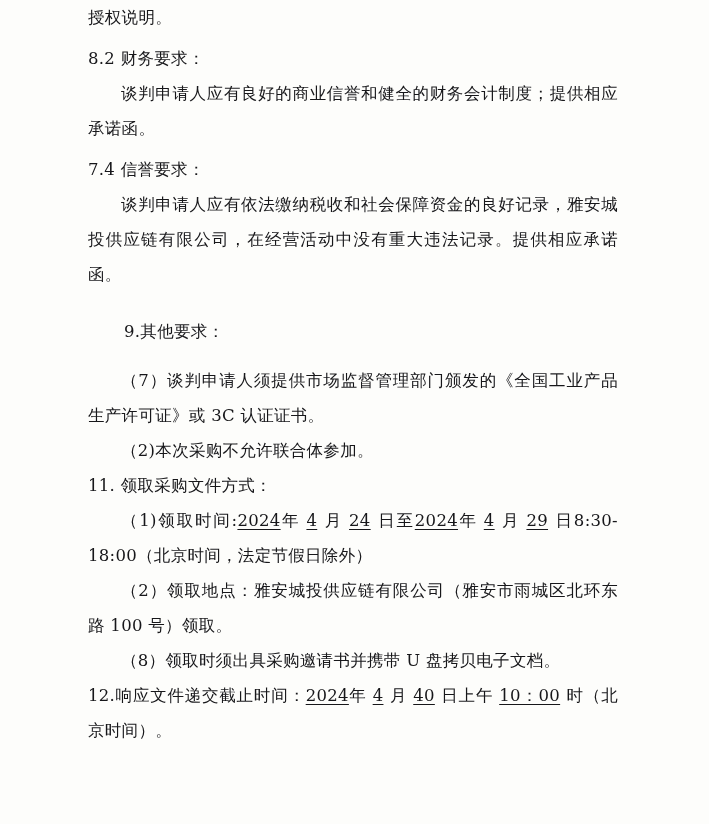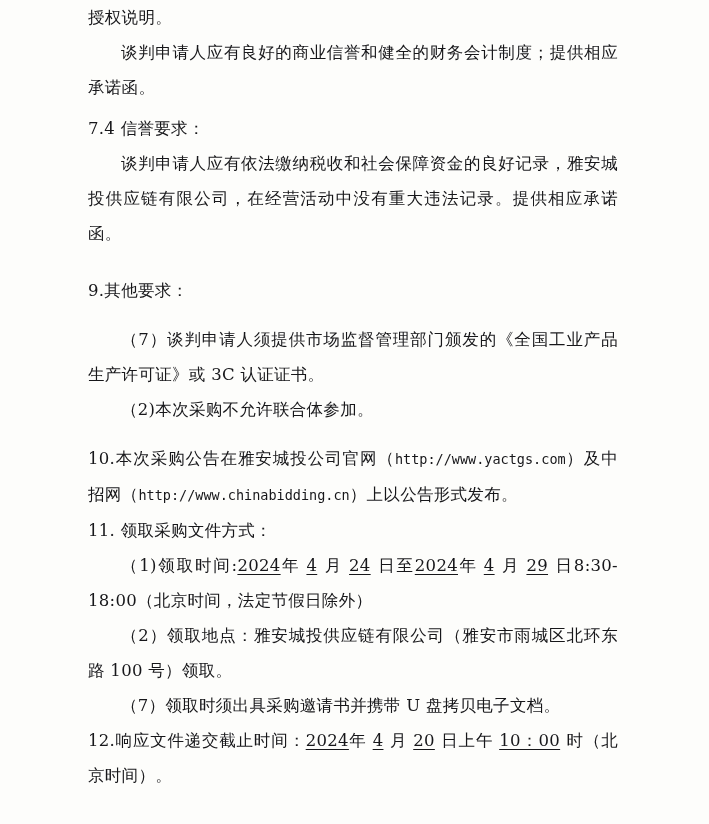--- a/index.html
+++ b/index.html
@@ -33,21 +33,21 @@
     font-size: 16.5px;
     line-height: 35px;
     letter-spacing: 0.3px;
     text-align: justify;
     text-justify: inter-ideograph;
     color: #17171a;
   }
   .indent { text-indent: 33px; }
   .gap-sm { margin-top: 6px; }
   .gap-md { margin-top: 14px; }
-  .gap-lg { margin-top: 22px; }
+  .gap-lg { margin-top: 22px; margin-left: 36px; }
   .mono {
     font-family: "DejaVu Sans Mono", "Liberation Mono", monospace;
     font-size: 13.5px;
     letter-spacing: 0px;
   }
   .u {
     text-decoration: underline;
     text-underline-offset: 3px;
   }
   .u-wide {
@@ -58,45 +58,43 @@
   .line-block { white-space: normal; }
 </style>
 </head>
 <body>
 
 <div class="page">
   <div class="body-col">
 
     <p>授权说明。</p>
 
+    <p class="gap-sm">8.2 财务要求：</p>
 
     <p class="indent">谈判申请人应有良好的商业信誉和健全的财务会计制度；提供相应承诺函。</p>
 
     <p class="gap-sm">7.4 信誉要求：</p>
 
     <p class="indent">谈判申请人应有依法缴纳税收和社会保障资金的良好记录，雅安城投供应链有限公司，在经营活动中没有重大违法记录。提供相应承诺函。</p>
 
     <p class="gap-lg">9.其他要求：</p>
 
     <p class="indent gap-md">（7）谈判申请人须提供市场监督管理部门颁发的《全国工业产品生产许可证》或 3C 认证证书。</p>
 
     <p class="indent">（2)本次采购不允许联合体参加。</p>
 
-    <p class="gap-md line-block">
-      <span>10.本次采购公告在雅安城投公司官网（</span><span class="mono">http://www.yactgs.com</span><span>）及中招网（</span><span class="mono">http://www.chinabidding.cn</span><span>）上以公告形式发布。</span>
-    </p>
 
     <p>11. 领取采购文件方式：</p>
 
     <p class="indent line-block">
       <span>（1)领取时间:</span><span class="u">2024</span><span>年</span><span class="u-wide">4</span><span>月</span><span class="u-wide">24</span><span>日</span><span>至</span><span class="u">2024</span><span>年</span><span class="u-wide">4</span><span>月</span><span class="u-wide">29</span><span>日8:30-18:00</span><span>（北京时间，法定节假日除外）</span>
     </p>
 
     <p class="indent">（2）领取地点：雅安城投供应链有限公司（雅安市雨城区北环东路 100 号）领取。</p>
 
-    <p class="indent">（7）领取时须出具采购邀请书并携带 U 盘拷贝电子文档。</p>
+    <p class="indent">（8）领取时须出具采购邀请书并携带 U 盘拷贝电子文档。</p>
 
     <p class="line-block">
-      <span>12.响应文件递交截止时间：</span><span class="u">2024</span><span>年</span><span class="u-wide">4</span><span>月</span><span class="u-wide">20</span><span>日上午</span><span class="u-wide">10：00</span><span>时</span><span>（北京时间）。</span>
+      <span>12.响应文件递交截止时间：</span><span class="u">2024</span><span>年</span><span class="u-wide">4</span><span>月</span><span class="u-wide">40</span><span>日上午</span><span class="u-wide">10：00</span><span>时</span><span>（北京时间）。</span>
     </p>
 
   </div>
 </div>
 
 </body></html>

